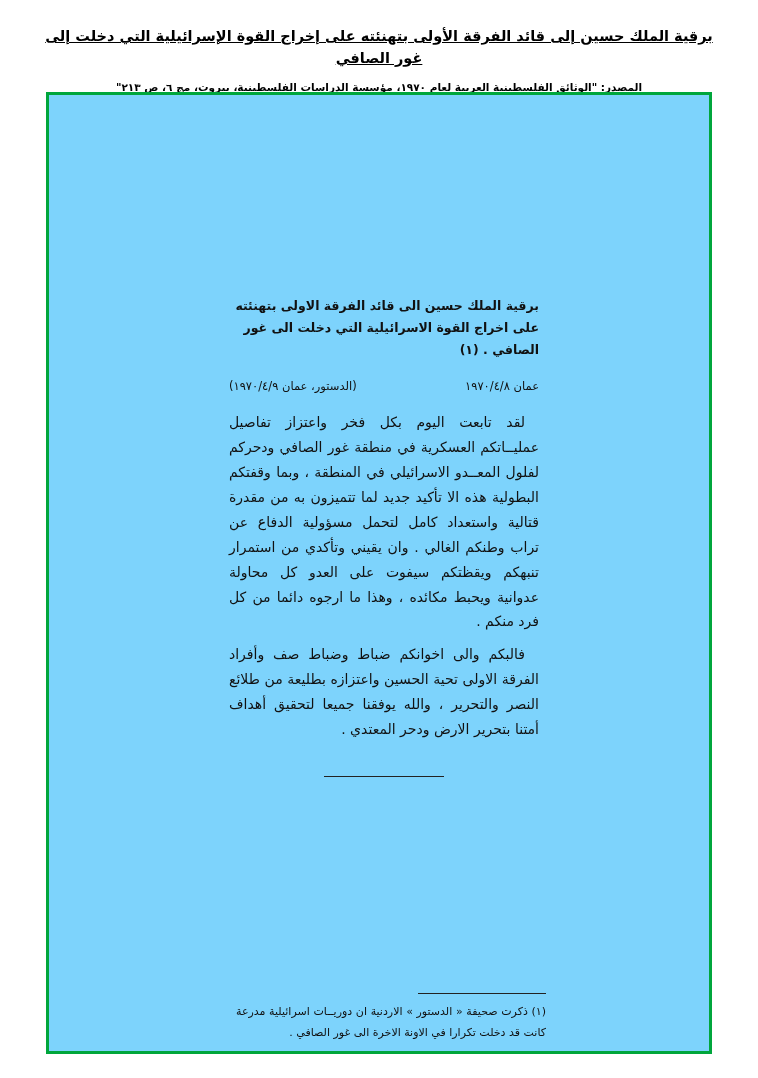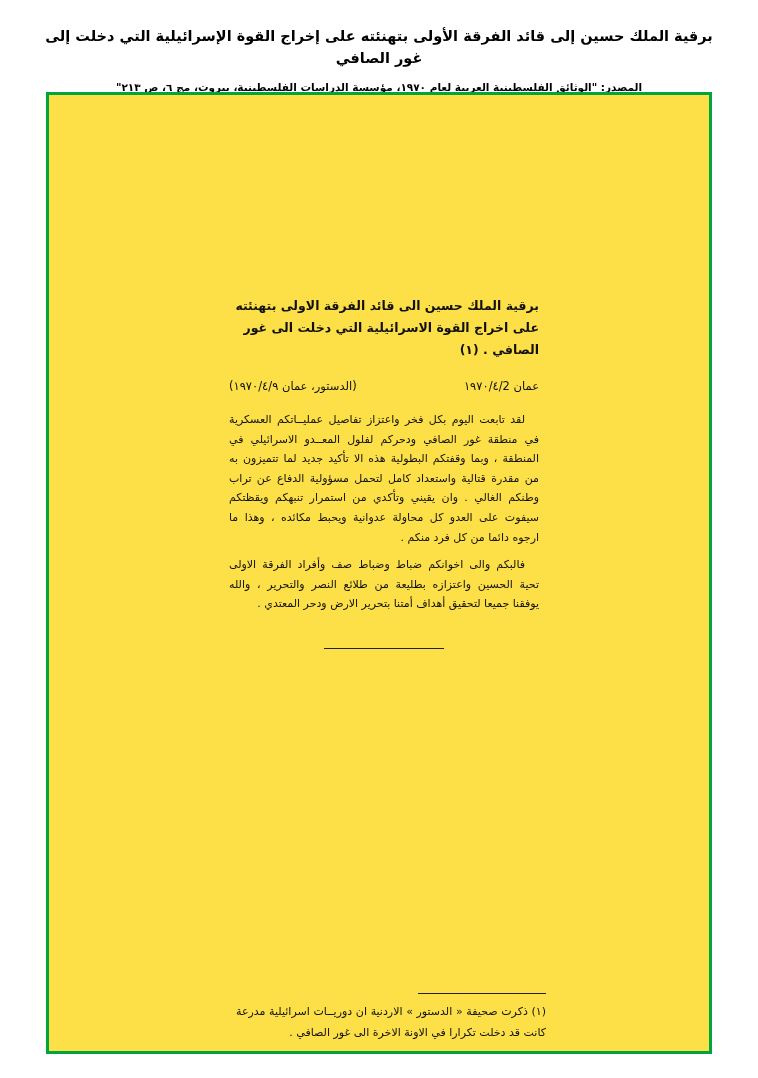--- a/index.html
+++ b/index.html
@@ -13,20 +13,21 @@
     font-family: "DejaVu Sans", sans-serif;
     color: #000;
     position: relative;
     overflow: hidden;
   }
 
   
   .doc-header {
     padding: 26px 40px 0 40px;
     text-align: center;
+    text-decoration: underline;
   }
   .doc-title {
     font-family: "DejaVu Sans", sans-serif;
     font-weight: bold;
     font-size: 14.5px;
     line-height: 1.5;
     color: #000;
     direction: rtl;
   }
   .doc-source {
@@ -41,21 +42,21 @@
 
   
   .page-frame {
     position: absolute;
     left: 46px;
     top: 92px;
     width: 666px;
     height: 962px;
     border: 3px solid #00a63c;
     box-sizing: border-box;
-    background: #fde047;
+    background: #7dd3fc;
   }
   .page-inner {
     position: absolute;
     inset: 0;
     overflow: hidden;
   }
 
   
   .scan {
     position: absolute;
@@ -86,21 +87,21 @@
   }
   .scan-dateline span { white-space: nowrap; text-align: center; }
 
   .scan-salutation {
     font-size: 11.5px;
     line-height: 1.75;
     margin-bottom: 2px;
   }
 
   .scan-para {
-    font-size: 11px;
+    font-size: 14px;
     line-height: 1.78;
     text-align: justify;
     text-justify: inter-word;
     margin: 0 0 8px 0;
     text-indent: 14px;
   }
 
   .scan-rule {
     margin: 34px auto 0 auto;
     width: 120px;
@@ -138,21 +139,21 @@
   <div class="doc-source">المصدر: "الوثائق الفلسطينية العربية لعام ١٩٧٠، مؤسسة الدراسات الفلسطينية، بيروت، مج ٦، ص ٢١٣"</div>
 </div>
 
 <div class="page-frame">
   <div class="page-inner">
 
     <div class="scan">
       <div class="scan-title">برقية الملك حسين الى قائد الفرقة الاولى بتهنئته على اخراج القوة الاسرائيلية التي دخلت الى غور الصافي . (١)</div>
 
       <div class="scan-dateline">
-        <span>عمان ١٩٧٠/٤/2</span>
+        <span>عمان ١٩٧٠/٤/٨</span>
         <span>(الدستور، عمان ١٩٧٠/٤/٩)</span>
       </div>
 
 
       <p class="scan-para">لقد تابعت اليوم بكل فخر واعتزاز تفاصيل عمليــاتكم العسكرية في منطقة غور الصافي ودحركم لفلول المعــدو الاسرائيلي في المنطقة ، وبما وقفتكم البطولية هذه الا تأكيد جديد لما تتميزون به من مقدرة قتالية واستعداد كامل لتحمل مسؤولية الدفاع عن تراب وطنكم الغالي . وان يقيني وتأكدي من استمرار تنبهكم ويقظتكم سيفوت على العدو كل محاولة عدوانية ويحبط مكائده ، وهذا ما ارجوه دائما من كل فرد منكم .</p>
       <p class="scan-para">فالبكم والى اخوانكم ضباط وضباط صف وأفراد الفرقة الاولى تحية الحسين واعتزازه بطليعة من طلائع النصر والتحرير ، والله يوفقنا جميعا لتحقيق أهداف أمتنا بتحرير الارض ودحر المعتدي .</p>
 
       <div class="scan-rule"></div>
     </div>
 

